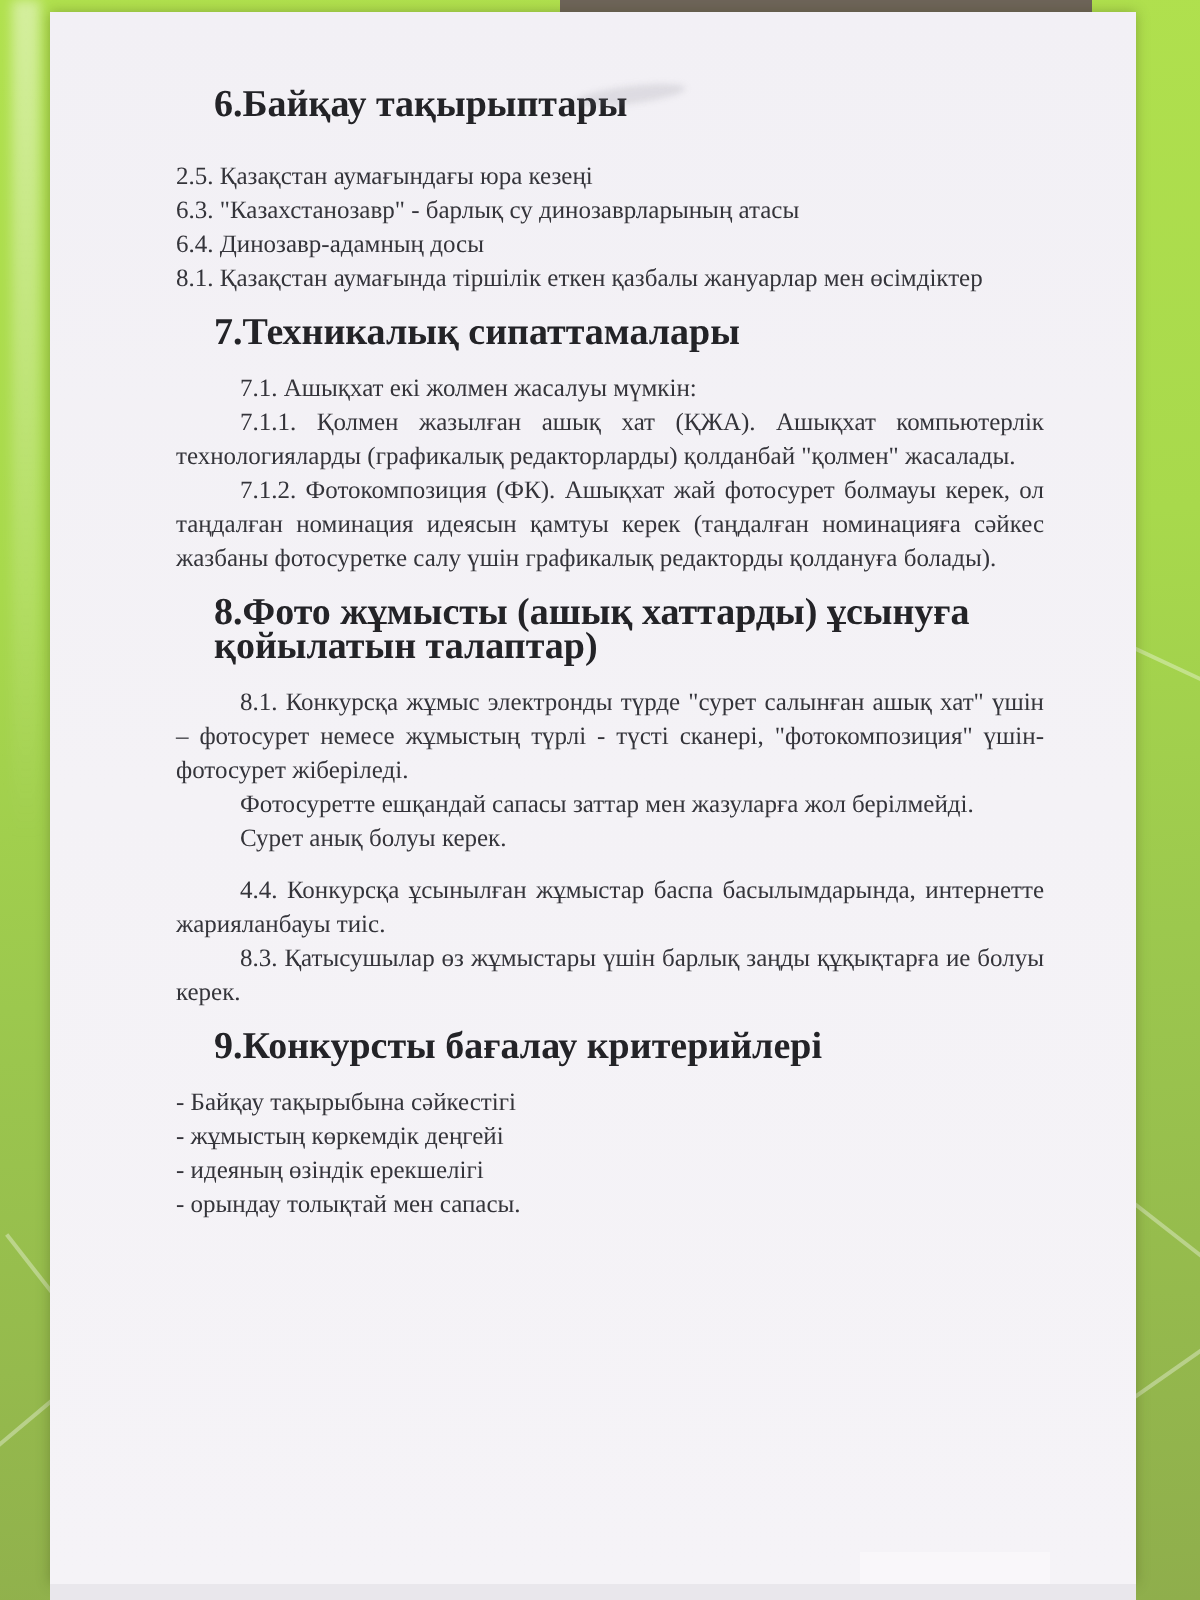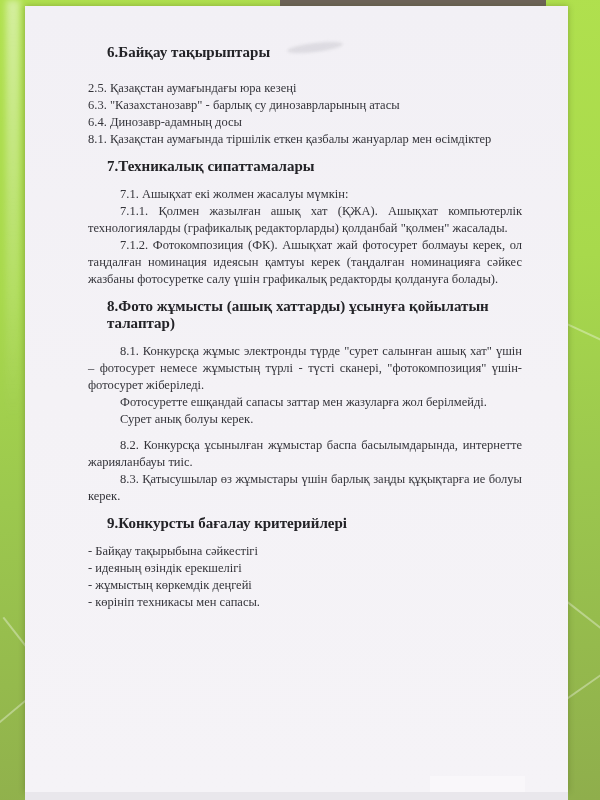--- a/index.html
+++ b/index.html
@@ -35,21 +35,21 @@
     box-sizing:border-box;
     padding:38px 46px 0 63px;
     color:#34343a;
     font-size:12.5px;line-height:17px;
   }
   .smudge{
     position:absolute;left:262px;top:37px;width:56px;height:9px;border-radius:50%;
     background:rgba(110,110,125,.16);transform:rotate(-7deg);filter:blur(1.5px);
   }
   .hd{
-    font-weight:bold;color:#232327;font-size:15px;
+    font-weight:bold;color:#232327;font-size:19px;
     margin:10px 0 11px;padding-left:19px;
   }
   .hd.first{margin-top:0;}
   .hd6{margin-bottom:19px;}
   p{margin:0;}
   .just{text-align:justify;}
   .ind{text-indent:32px;}
   .gap{margin-top:9px;}
   .bottom-strip{
     position:absolute;left:25px;bottom:0;width:543px;height:8px;
@@ -88,28 +88,28 @@
       <p class="ind">7.1. Ашықхат екі жолмен жасалуы мүмкін:</p>
       <p class="ind just">7.1.1. Қолмен жазылған ашық хат (ҚЖА). Ашықхат компьютерлік технологияларды (графикалық редакторларды) қолданбай "қолмен" жасалады.</p>
       <p class="ind just">7.1.2. Фотокомпозиция (ФК). Ашықхат жай фотосурет болмауы керек, ол таңдалған номинация идеясын қамтуы керек (таңдалған номинацияға сәйкес жазбаны фотосуретке салу үшін графикалық редакторды қолдануға болады).</p>
     </section>
 
     <section>
       <p class="hd">8.Фото жұмысты (ашық хаттарды) ұсынуға қойылатын талаптар)</p>
       <p class="ind just">8.1. Конкурсқа жұмыс электронды түрде "сурет салынған ашық хат" үшін – фотосурет немесе жұмыстың түрлі - түсті сканері, "фотокомпозиция" үшін- фотосурет жіберіледі.</p>
       <p class="ind">Фотосуретте ешқандай сапасы заттар мен жазуларға жол берілмейді.</p>
       <p class="ind">Сурет анық болуы керек.</p>
-      <p class="ind just gap">8.2. Конкурсқа ұсынылған жұмыстар баспа басылымдарында, интернетте жарияланбауы тиіс.</p>
+      <p class="ind just gap">4.4. Конкурсқа ұсынылған жұмыстар баспа басылымдарында, интернетте жарияланбауы тиіс.</p>
       <p class="ind just">8.3. Қатысушылар өз жұмыстары үшін барлық заңды құқықтарға ие болуы керек.</p>
     </section>
 
     <section>
       <p class="hd">9.Конкурсты бағалау критерийлері</p>
       <p>- Байқау тақырыбына сәйкестігі</p>
+      <p>- жұмыстың көркемдік деңгейі</p>
       <p>- идеяның өзіндік ерекшелігі</p>
-      <p>- жұмыстың көркемдік деңгейі</p>
-      <p>- көрініп техникасы мен сапасы.</p>
+      <p>- орындау толықтай мен сапасы.</p>
     </section>
   </div>
 
   <div class="bottom-patch"></div>
   <div class="bottom-strip"></div>
 </div>
 
 </body></html>

